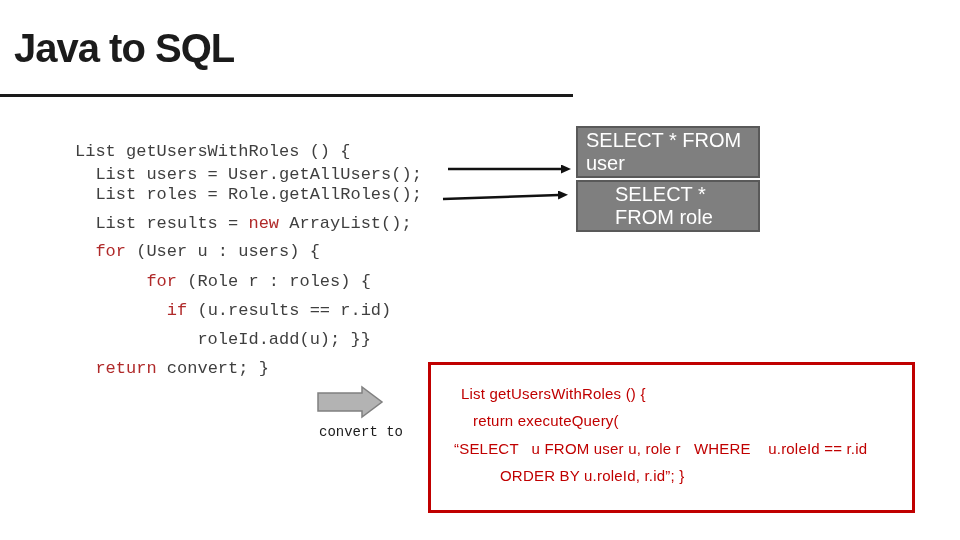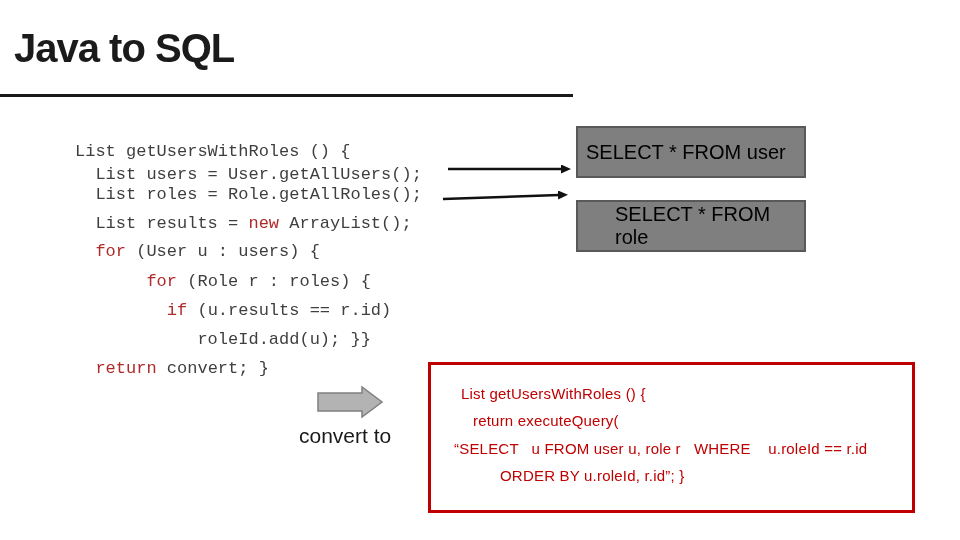--- a/index.html
+++ b/index.html
@@ -20,32 +20,32 @@
     position:absolute;left:75px;white-space:pre;
     font-family:"Liberation Mono",monospace;font-size:17px;line-height:21px;color:#3f3f3f;
   }
   .code-line .kw{font-weight:400;color:#b02a2a;text-align:center;}
   .cl-0{top:141px}.cl-1{top:164px}.cl-2{top:184px}.cl-3{top:213px}.cl-4{top:241px}
   .cl-5{top:271px}.cl-6{top:300px}.cl-7{top:329px}.cl-8{top:358px}
   
   .line-arrows{position:absolute;left:440px;top:155px;width:140px;height:55px;}
   
   .sql-box{
-    position:absolute;left:576px;width:230px;height:52px;box-sizing:border-box;
+    position:absolute;left:576px;width:184px;height:52px;box-sizing:border-box;
     background:#7f7f7f;border:2px solid #595959;
     display:flex;align-items:center;padding-left:8px;
-    color:#000000;font-size:20px;font-family:"Liberation Sans",sans-serif;
+    color:#ffffff;font-size:20px;font-family:"Liberation Sans",sans-serif;
   }
   .sql-box-user{top:126px;}
-  .sql-box-role{top:200px;padding-left:37px;}
+  .sql-box-role{top:180px;padding-left:37px;}
   
   .block-arrow{position:absolute;left:316px;top:385px;width:70px;height:36px;}
   .convert-label{
-    position:absolute;left:299px;top:424px;width:104px;text-align:left;
-    font-size:21px;color:#1a1a1a;font-family:Liberation Sans, sans-serif;
+    position:absolute;left:299px;top:424px;width:104px;text-align:right;
+    font-size:14px;color:#1a1a1a;font-family:Liberation Mono, monospace;
   }
   
   .red-box{
     position:absolute;left:428px;top:362px;width:487px;height:151px;box-sizing:border-box;
     background:#ffffff;border:3px solid #c00000;
   }
   .red-line{
     position:absolute;white-space:pre;color:#c00000;
     font-size:15px;line-height:20px;letter-spacing:0.2px;
     font-family:"Liberation Sans",sans-serif;

